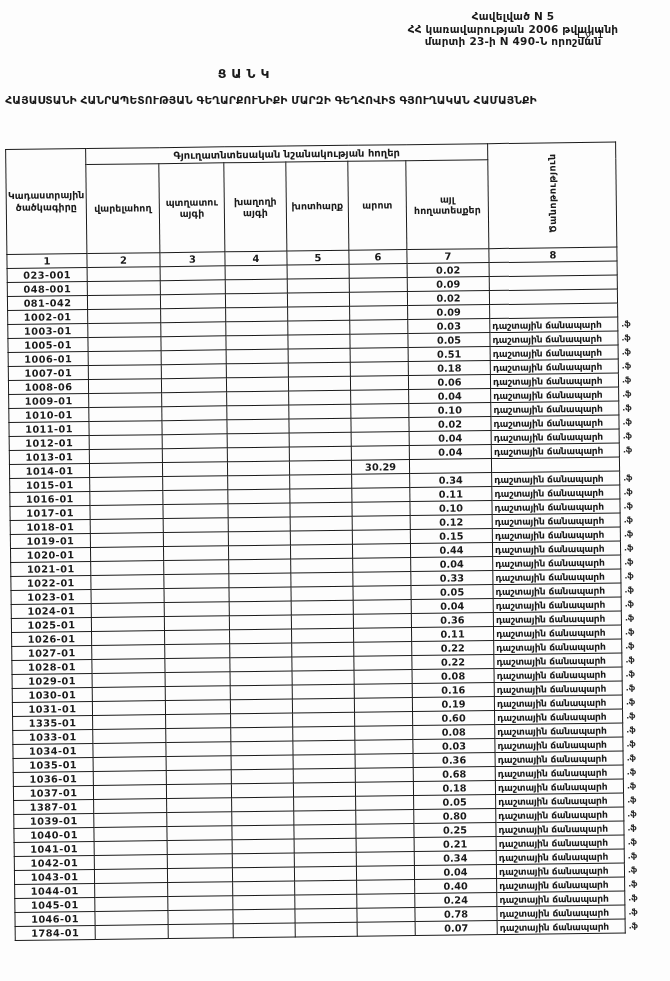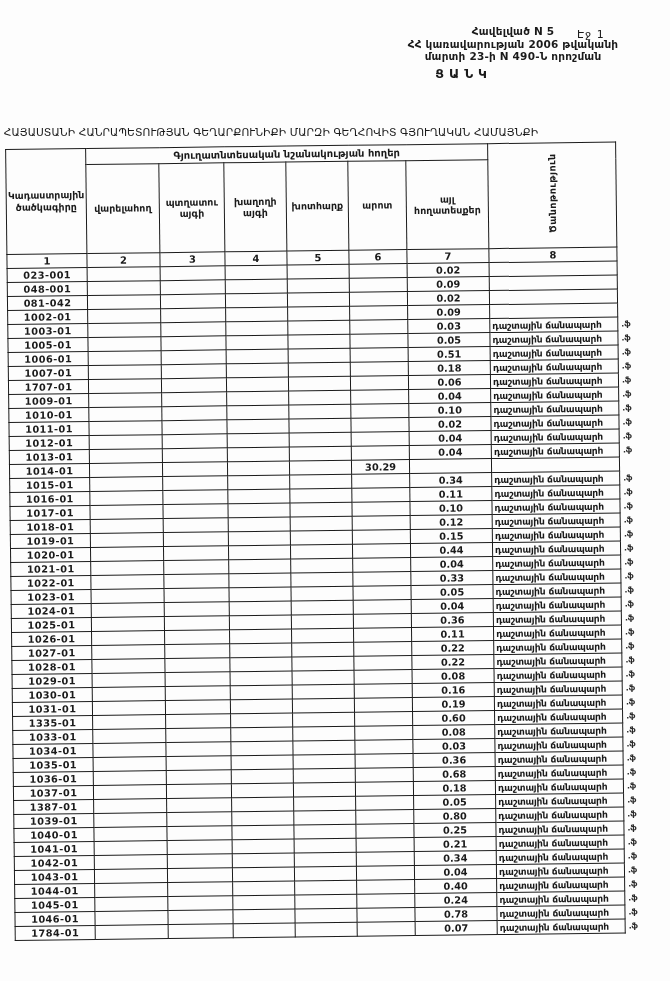--- a/index.html
+++ b/index.html
@@ -11,33 +11,32 @@
   }
   .page {
     position:relative; width:670px; height:981px;
     background:#fdfdfd; overflow:hidden;
   }
   .page-num {
     position:absolute; top:8px; left:577px;
     font-size:11px; font-weight:normal; letter-spacing:1px;margin-top:20px;
   }
   .appendix {
-    position:absolute; top:25px; left:385px; width:256px;
+    position:absolute; top:10px; left:385px; width:256px;
     text-align:center; font-size:10.5px; font-weight:bold; line-height:12.5px;
     letter-spacing:0.2px;
   }
   .tsank {
     position:absolute; top:66px; left:0; width:492px;
-    text-align:right; font-size:12.5px; font-weight:bold; letter-spacing:5px;
+    text-align:center; font-size:12.5px; font-weight:bold; letter-spacing:5px;
   }
   .doc-title {
     position:absolute; top:93px; left:0; width:542px;
-    text-align:center; font-size:10.7px; font-weight:normal; line-height:16.5px;
+    text-align:center; font-size:10.7px; font-weight:bold; line-height:16.5px;
     letter-spacing:0.1px;
-    margin-top:32px;
   }
   .table-wrap {
     position:absolute; top:149px; left:10px;
     transform:rotate(-0.7deg); transform-origin:0 400px;
   }
   table { border-collapse:collapse; table-layout:fixed; width:610px; }
   th, td {
     border:1.4px solid #1c1c1c;
     padding:0; font-weight:bold; text-align:center;
     overflow:visible;
@@ -199,21 +198,21 @@
       <td class="code">1007-01</td>
       <td></td>
       <td></td>
       <td></td>
       <td></td>
       <td class="val"></td>
       <td class="val">0.18</td>
       <td class="note"><span class="notetext">դաշտային ճանապարհ</span><span class="mark">.ֆ</span></td>
     </tr>
           <tr>
-      <td class="code">1707-01</td>
+      <td class="code">1008-06</td>
       <td></td>
       <td></td>
       <td></td>
       <td></td>
       <td class="val"></td>
       <td class="val">0.06</td>
       <td class="note"><span class="notetext">դաշտային ճանապարհ</span><span class="mark">.ֆ</span></td>
     </tr>
           <tr>
       <td class="code">1009-01</td>

